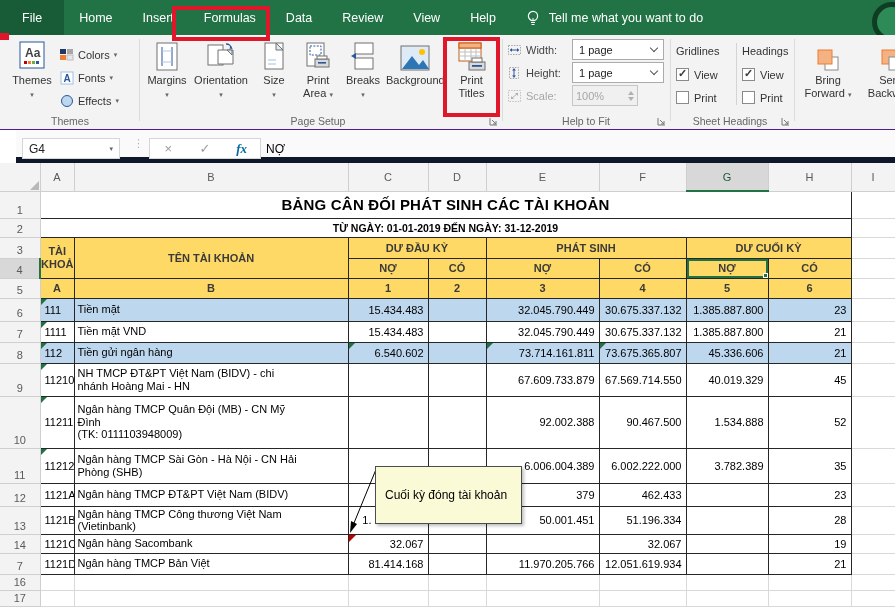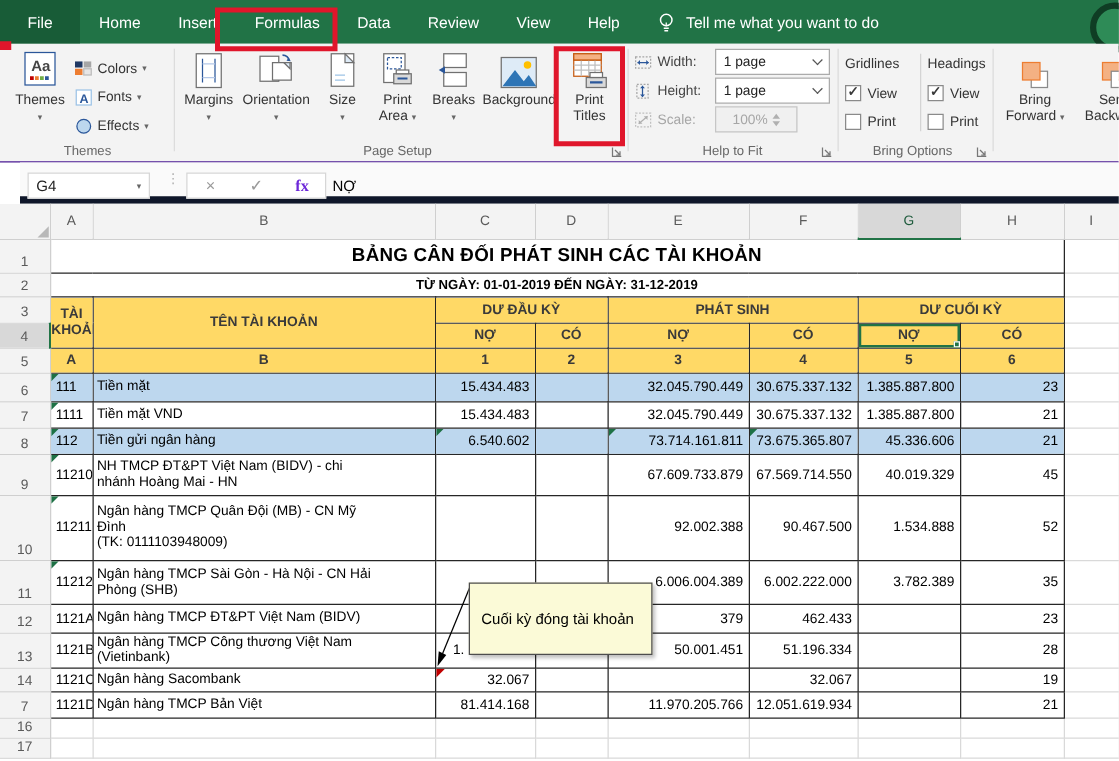--- a/index.html
+++ b/index.html
@@ -31,21 +31,21 @@
   .bigbtn{position:absolute;top:3px;text-align:center;line-height:13px;color:#333;}
   .bigbtn .ic{height:36px;display:flex;align-items:flex-end;justify-content:center;padding-bottom:2px;}
   .drop{font-size:7px;color:#666;}
   .smallbtn{position:absolute;left:60px;display:flex;align-items:center;gap:4px;height:20px;color:#333;}
   .srow{position:absolute;display:flex;align-items:center;gap:4px;height:21px;}
   .combo{width:92px;height:21px;background:#fff;border:1px solid #ABABAB;display:flex;
          align-items:center;justify-content:space-between;padding:0 6px;color:#222;}
   .chev{width:6px;height:6px;border-right:1.5px solid #555;border-bottom:1.5px solid #555;
         transform:rotate(45deg);margin-top:-3px;}
   .spin{width:66px;height:21px;background:#F0F0F0;border:1px solid #C6C6C6;color:#A6A6A6;
-        display:flex;align-items:center;justify-content:space-between;padding:0 13px;}
+        display:flex;align-items:center;justify-content:space-between;padding:0 3px;}
   .spin .arrs{display:flex;flex-direction:column;gap:2px;}
   .tri-up{width:0;height:0;border-left:3px solid transparent;border-right:3px solid transparent;border-bottom:4px solid #B0B0B0;}
   .tri-dn{width:0;height:0;border-left:3px solid transparent;border-right:3px solid transparent;border-top:4px solid #B0B0B0;}
   .chkrow{position:absolute;display:flex;align-items:center;gap:5px;color:#333;}
   .chk{width:13px;height:13px;border:1px solid #8A8A8A;background:#fff;position:relative;}
   .chk.ck:after{content:"\2713";position:absolute;left:1px;top:-2px;font-size:11px;color:#3A3A3A;font-weight:bold;}
   .colhdr{position:absolute;font-size:11px;color:#333;}
   .vdiv{position:absolute;width:1px;background:#D4D4D4;}
 
   
@@ -54,21 +54,21 @@
 
   
   .fbar{position:absolute;top:130px;left:16px;width:100%;height:33px;background:#FAFAFA;
         border-bottom:6px solid #0f172a;font-size:12px;color:#222;}
   .namebox{position:absolute;left:6px;top:8px;width:98px;height:21px;background:#fff;
            border:1px solid #D6D6D6;display:flex;align-items:center;justify-content:space-between;padding:0 6px;}
   .fdots{position:absolute;left:117px;top:10px;color:#B0B0B0;font-size:11px;letter-spacing:0;line-height:6px;}
   .fbtns{position:absolute;left:133px;top:8px;width:112px;height:21px;background:#fff;border:1px solid #D6D6D6;
          display:flex;align-items:center;}
   .fbtns span{flex:1;text-align:center;color:#9A9A9A;font-size:13px;}
-  .fbtns .fx{color:#6d28d9;font-family:"Liberation Serif",serif;font-weight:bold;}
+  .fbtns .fx{color:#0369a1;font-style:italic;font-family:"Liberation Serif",serif;font-weight:bold;}
   .fvalue{position:absolute;left:250px;top:8px;height:21px;display:flex;align-items:center;font-size:12px;color:#000;}
 
   
   .sheet{position:absolute;top:163px;left:0;width:895px;height:446px;background:#fff;}
   table{border-collapse:collapse;table-layout:fixed;width:895px;}
   td{padding:0;vertical-align:middle;font-size:11px;color:#000;overflow:hidden;white-space:nowrap;position:relative;}
   .corner{background:var(--hgray);border-right:1px solid var(--hline);border-bottom:1px solid var(--hline);}
   .corner-tri{position:absolute;right:1px;bottom:1px;width:0;height:0;
               border-bottom:9px solid #B8B8B8;border-left:9px solid transparent;}
   .chd{background:var(--hgray);color:#5A5A5A;border-right:1px solid var(--hline);
@@ -336,21 +336,21 @@
     <div class="vdiv" style="left:736px;top:8px;height:62px;"></div>
     <div class="colhdr" style="left:742px;top:10px;width:54px;text-align:left;">Headings</div>
     <div class="chkrow" style="left:742px;top:33px;">
       <span class="chk ck"></span>
         <span>View</span>
     </div>
     <div class="chkrow" style="left:742px;top:56px;">
       <span class="chk"></span>
         <span>Print</span>
     </div>
-    <div class="glabel" style="left:672px;width:116px;">Bring Options</div>
+    <div class="glabel" style="left:672px;width:116px;">Sheet Headings</div>
     <div class="launcher" style="left:780px;">
       <svg width="11" height="11" viewBox="0 0 11 11">
           <path d="M2 2v7h7" fill="none" stroke="#777"></path>
           <path d="M4 4l4 4M8 5v3H5" fill="none" stroke="#777"></path>
         </svg>
     </div>
 
     <div class="gsep" style="left:794px;"></div>
 
     <div class="bigbtn" style="left:798px;width:60px;">

